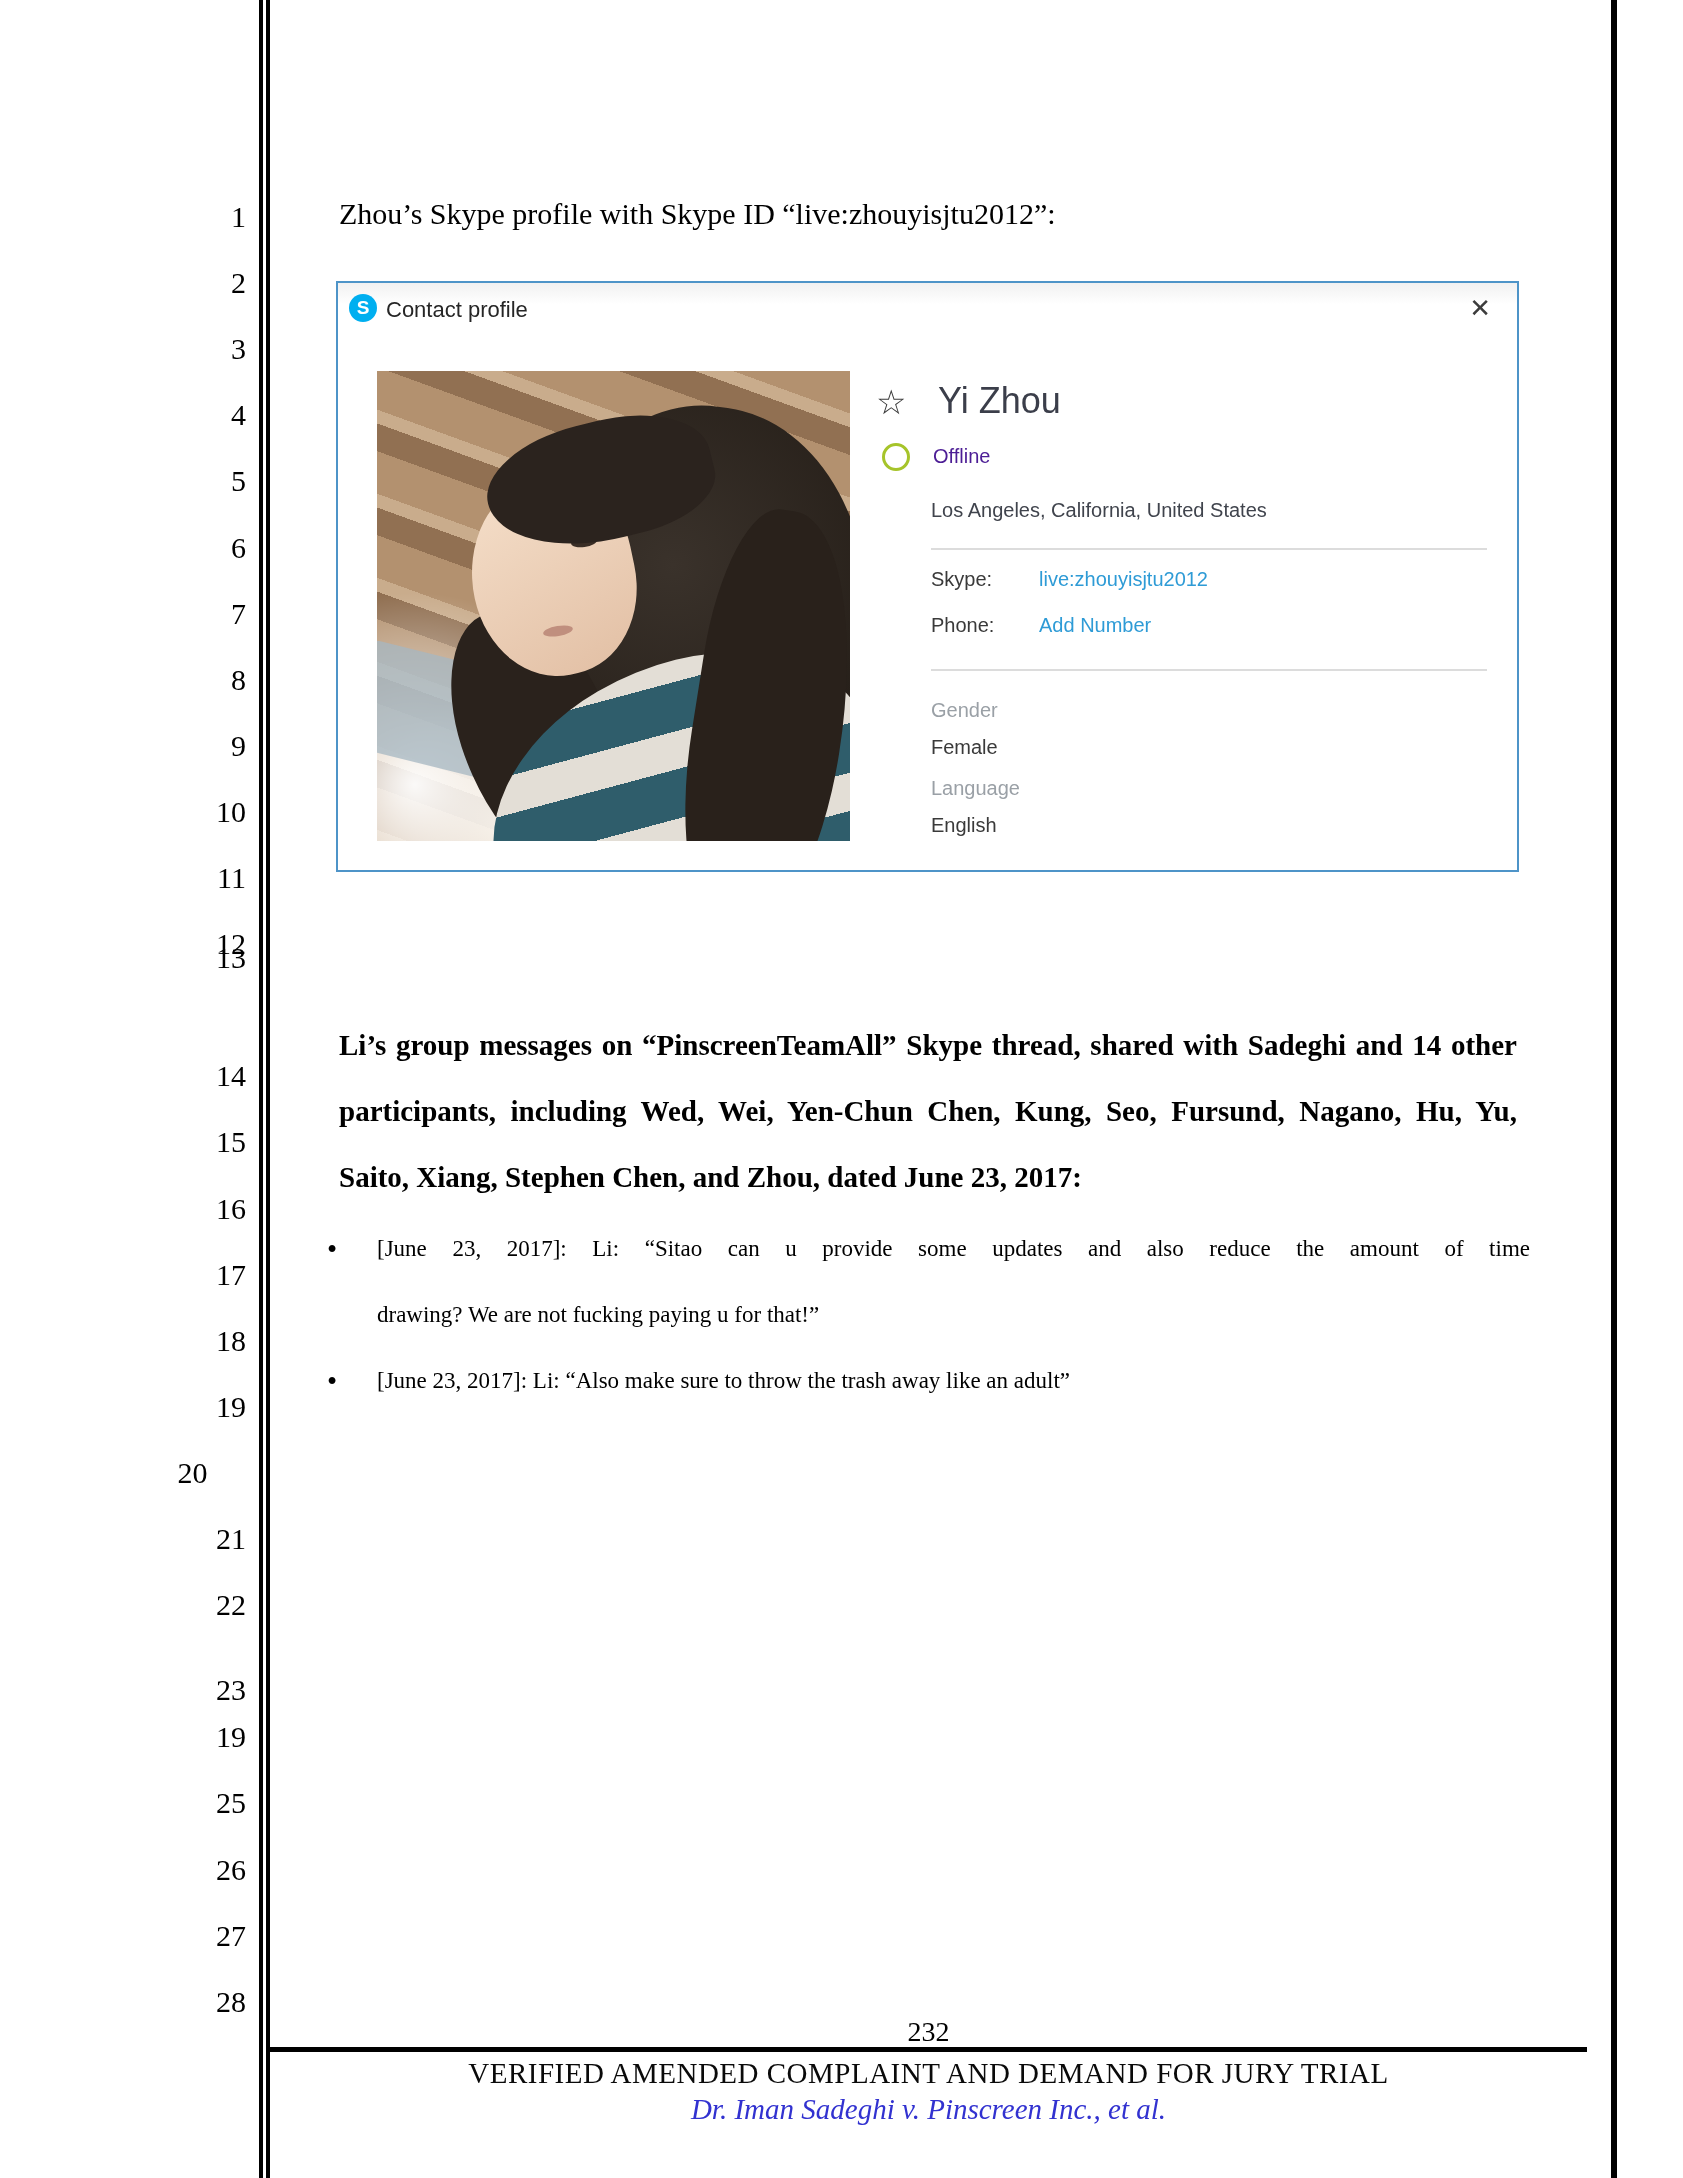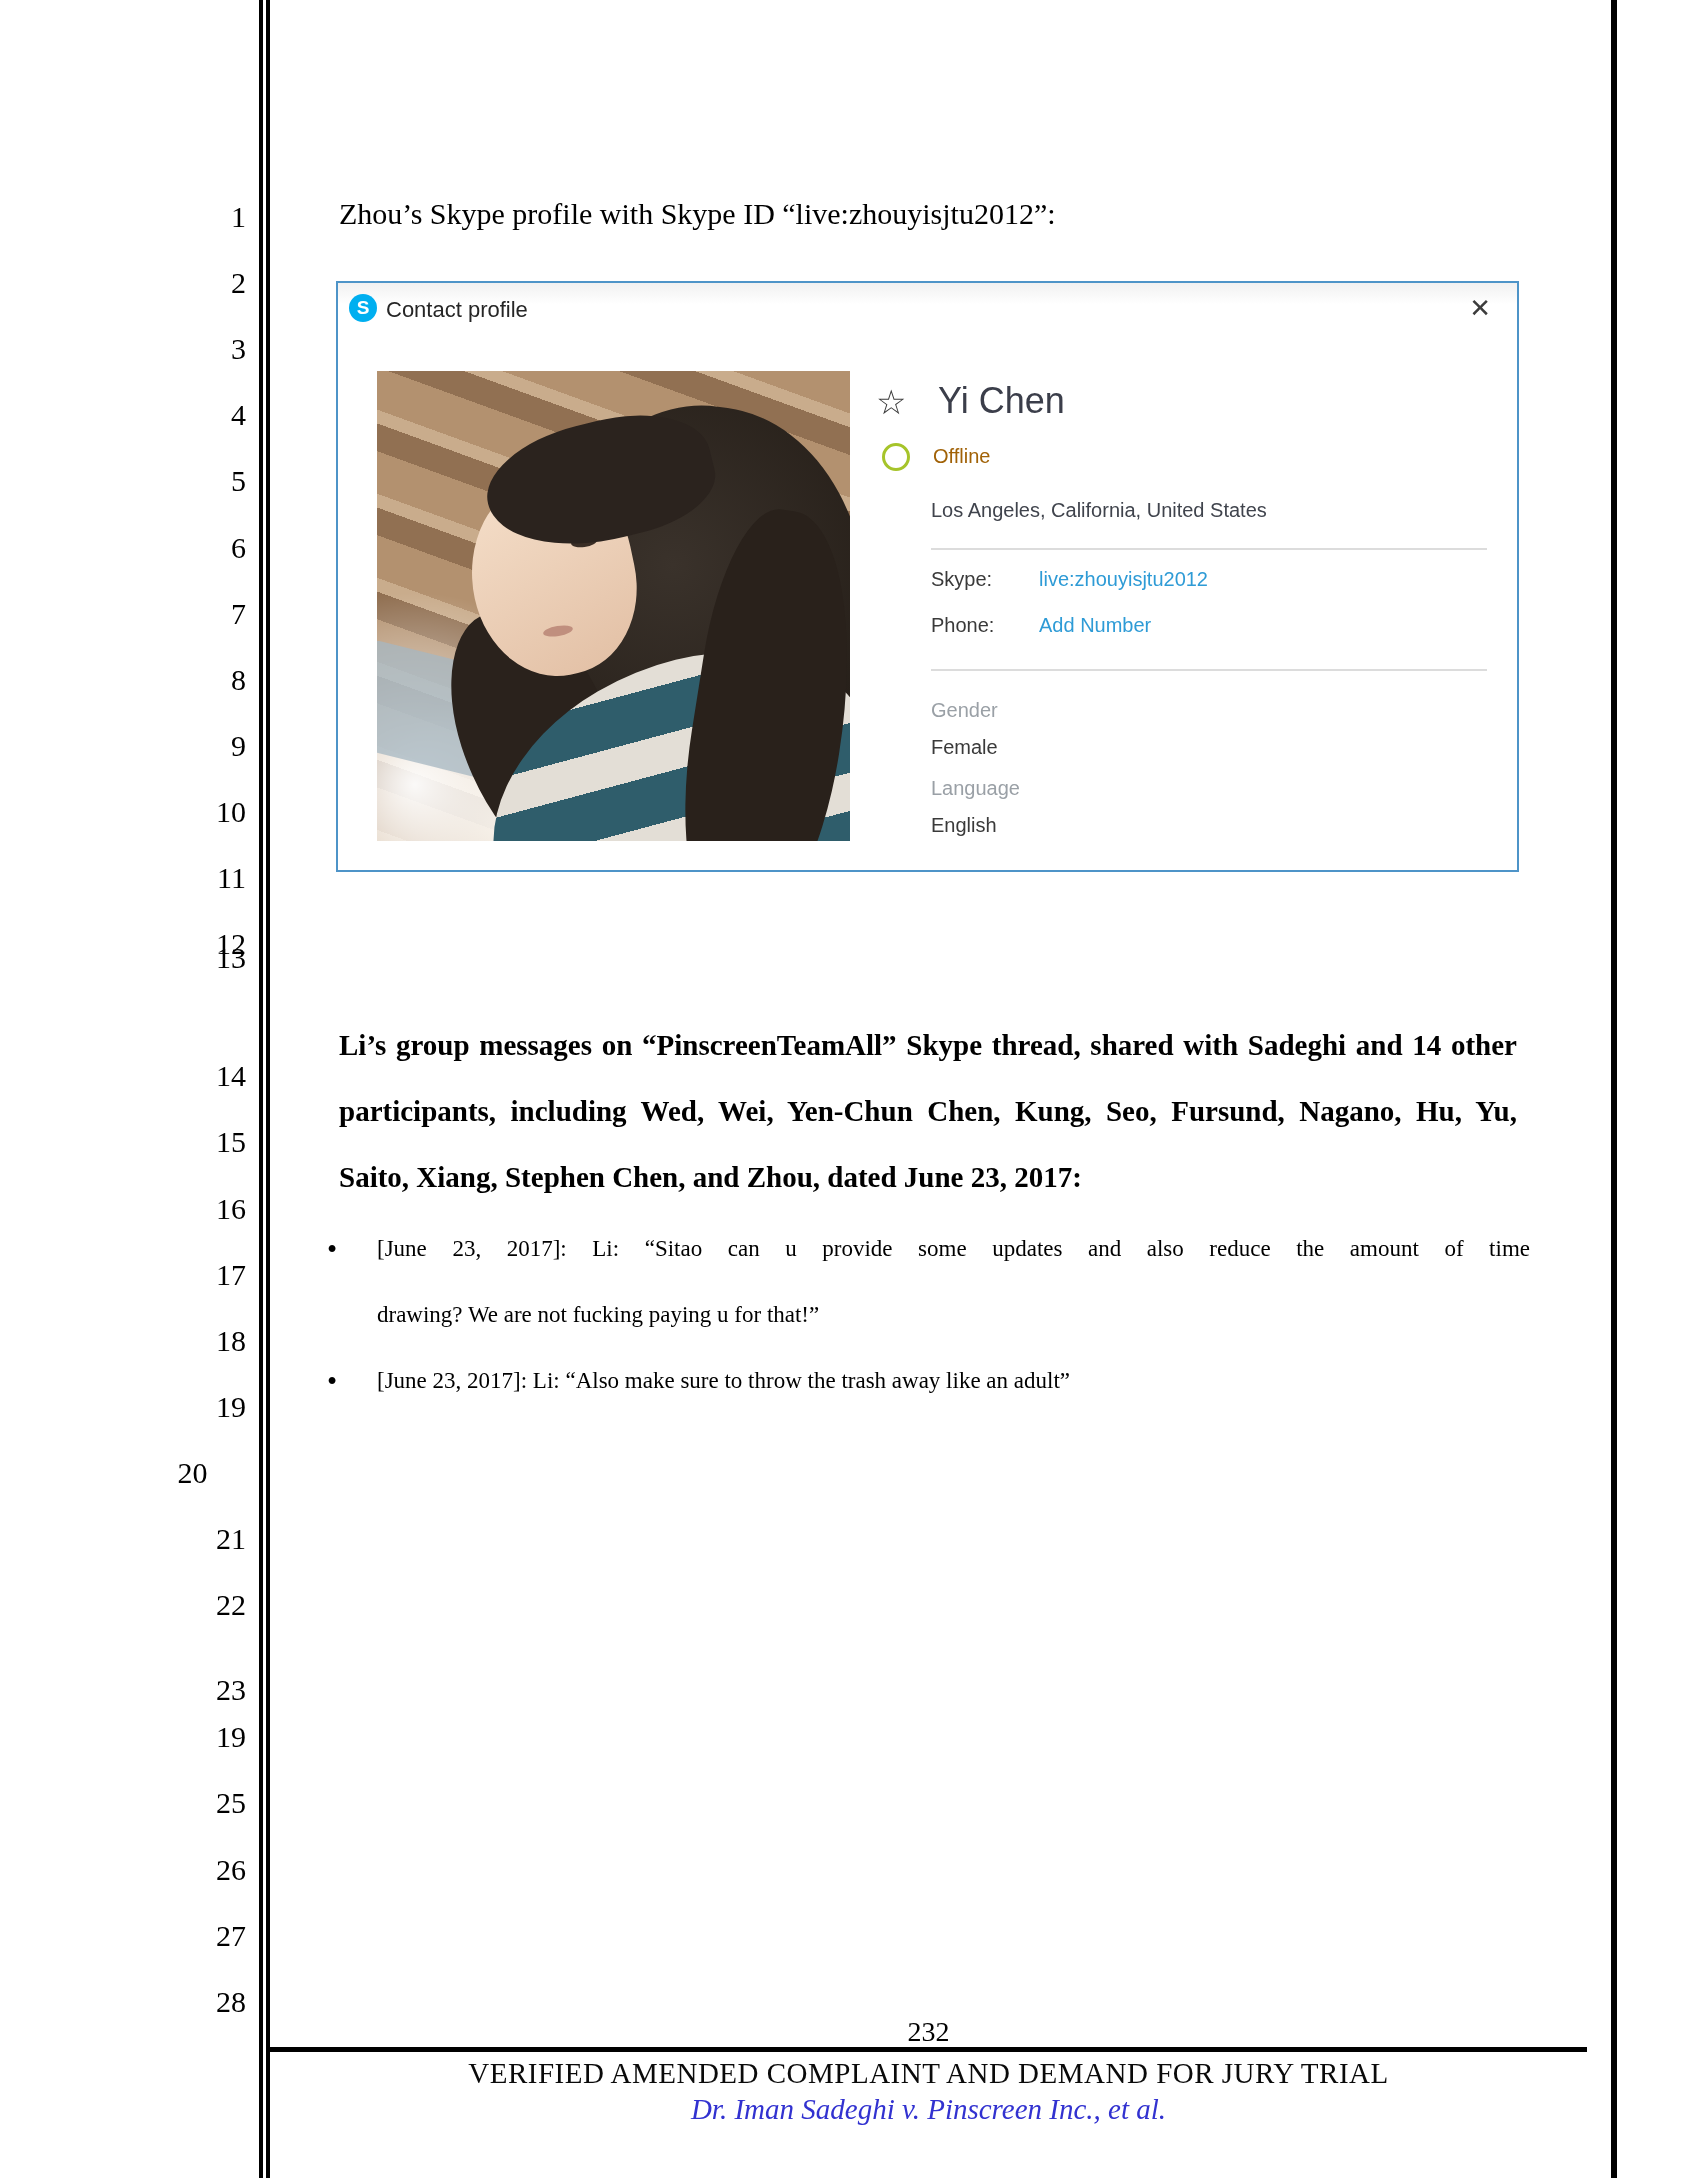--- a/index.html
+++ b/index.html
@@ -148,21 +148,21 @@
     font-size:36px;color:#3b3e4a;
   }
   .status-ring{
     position:absolute;left:544px;top:160px;
     width:22px;height:22px;border-radius:50%;
     border:3px solid var(--status-ring,#a6c42a);
     background:#fff;
   }
   .status-text{
     position:absolute;left:595px;top:162px;
-    font-size:20px;color:#a16207;
+    font-size:20px;color:#4c1d95;
   }
   .location-text{
     position:absolute;left:593px;top:216px;
     font-size:20px;color:#40444d;
   }
   .divider{
     position:absolute;left:593px;width:556px;height:2px;background:#dcdcdc;
   }
   .divider-1{top:265px;}
   .divider-2{top:386px;}
@@ -242,21 +242,21 @@
     <div class="photo-hair-left"></div>
     <div class="photo-sweater"></div>
     <div class="photo-face"></div>
     <div class="photo-eye"></div>
     <div class="photo-mouth"></div>
     <div class="photo-bangs"></div>
     <div class="photo-hair-front"></div>
   </div>
 
   <button class="star-icon">☆</button>
-  <div class="contact-name">Yi Chen</div>
+  <div class="contact-name">Yi Zhou</div>
 
   <div class="status-ring"></div>
   <div class="status-text">Offline</div>
 
   <div class="location-text">Los Angeles, California, United States</div>
 
   <div class="divider divider-1"></div>
 
   <div class="kv-rows" id="kv-rows">
       <div class="kv-row">

